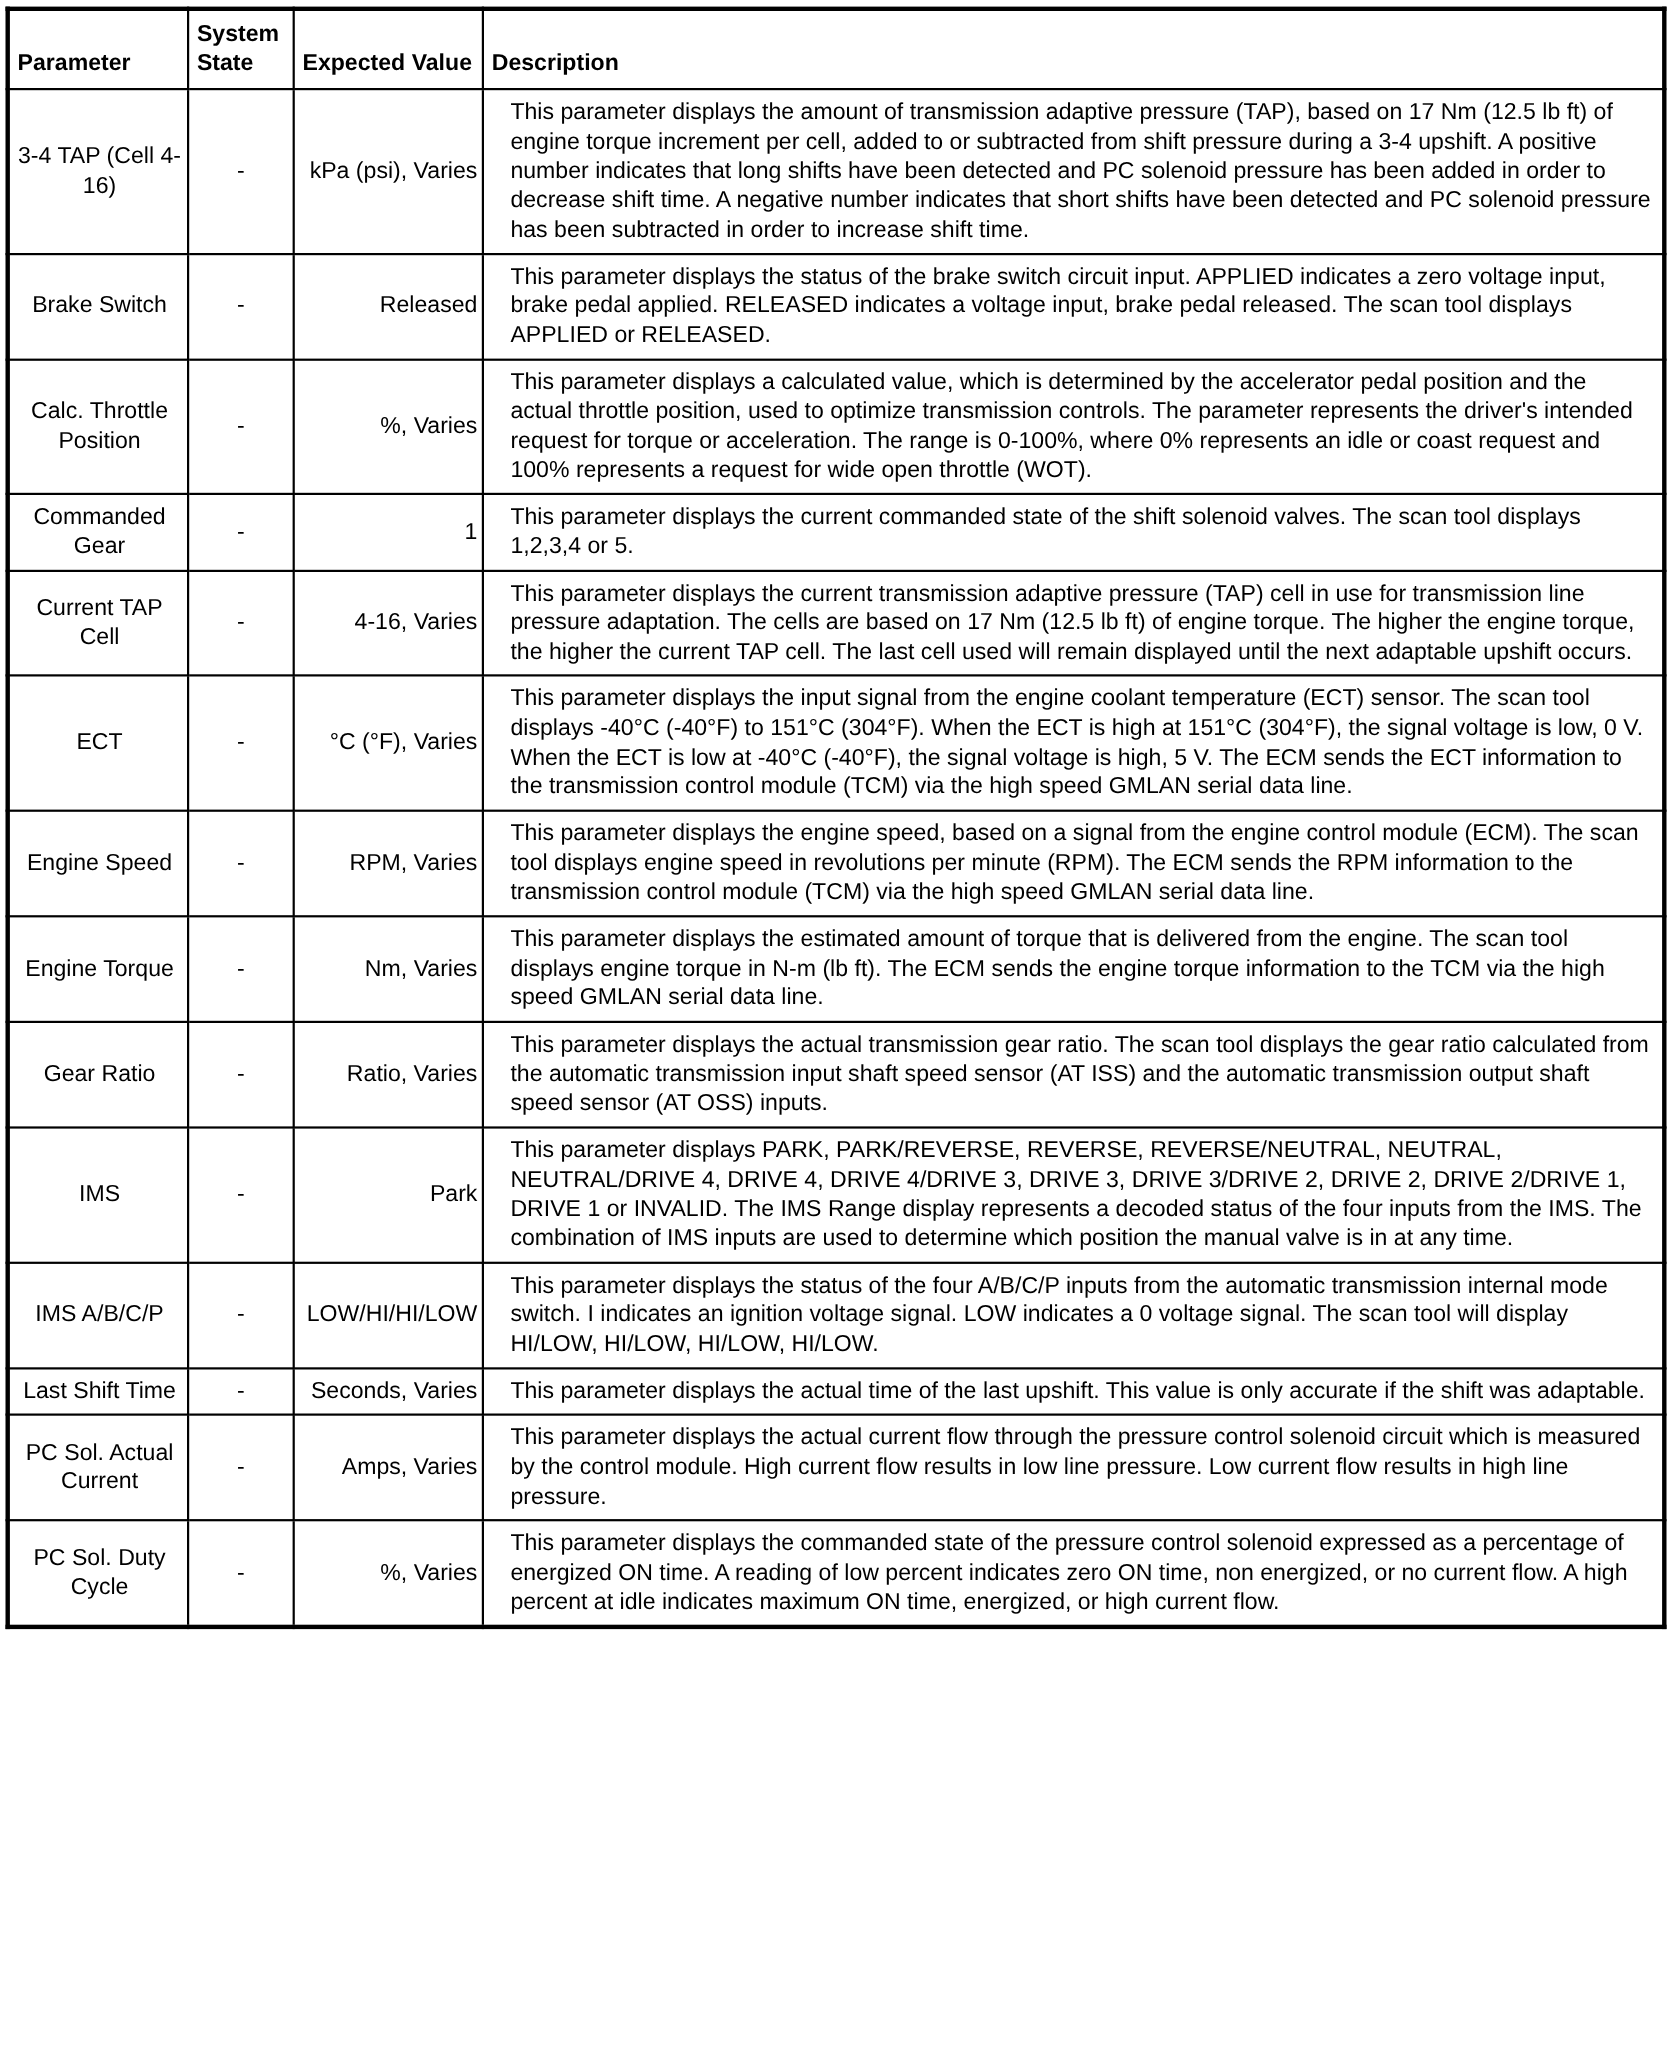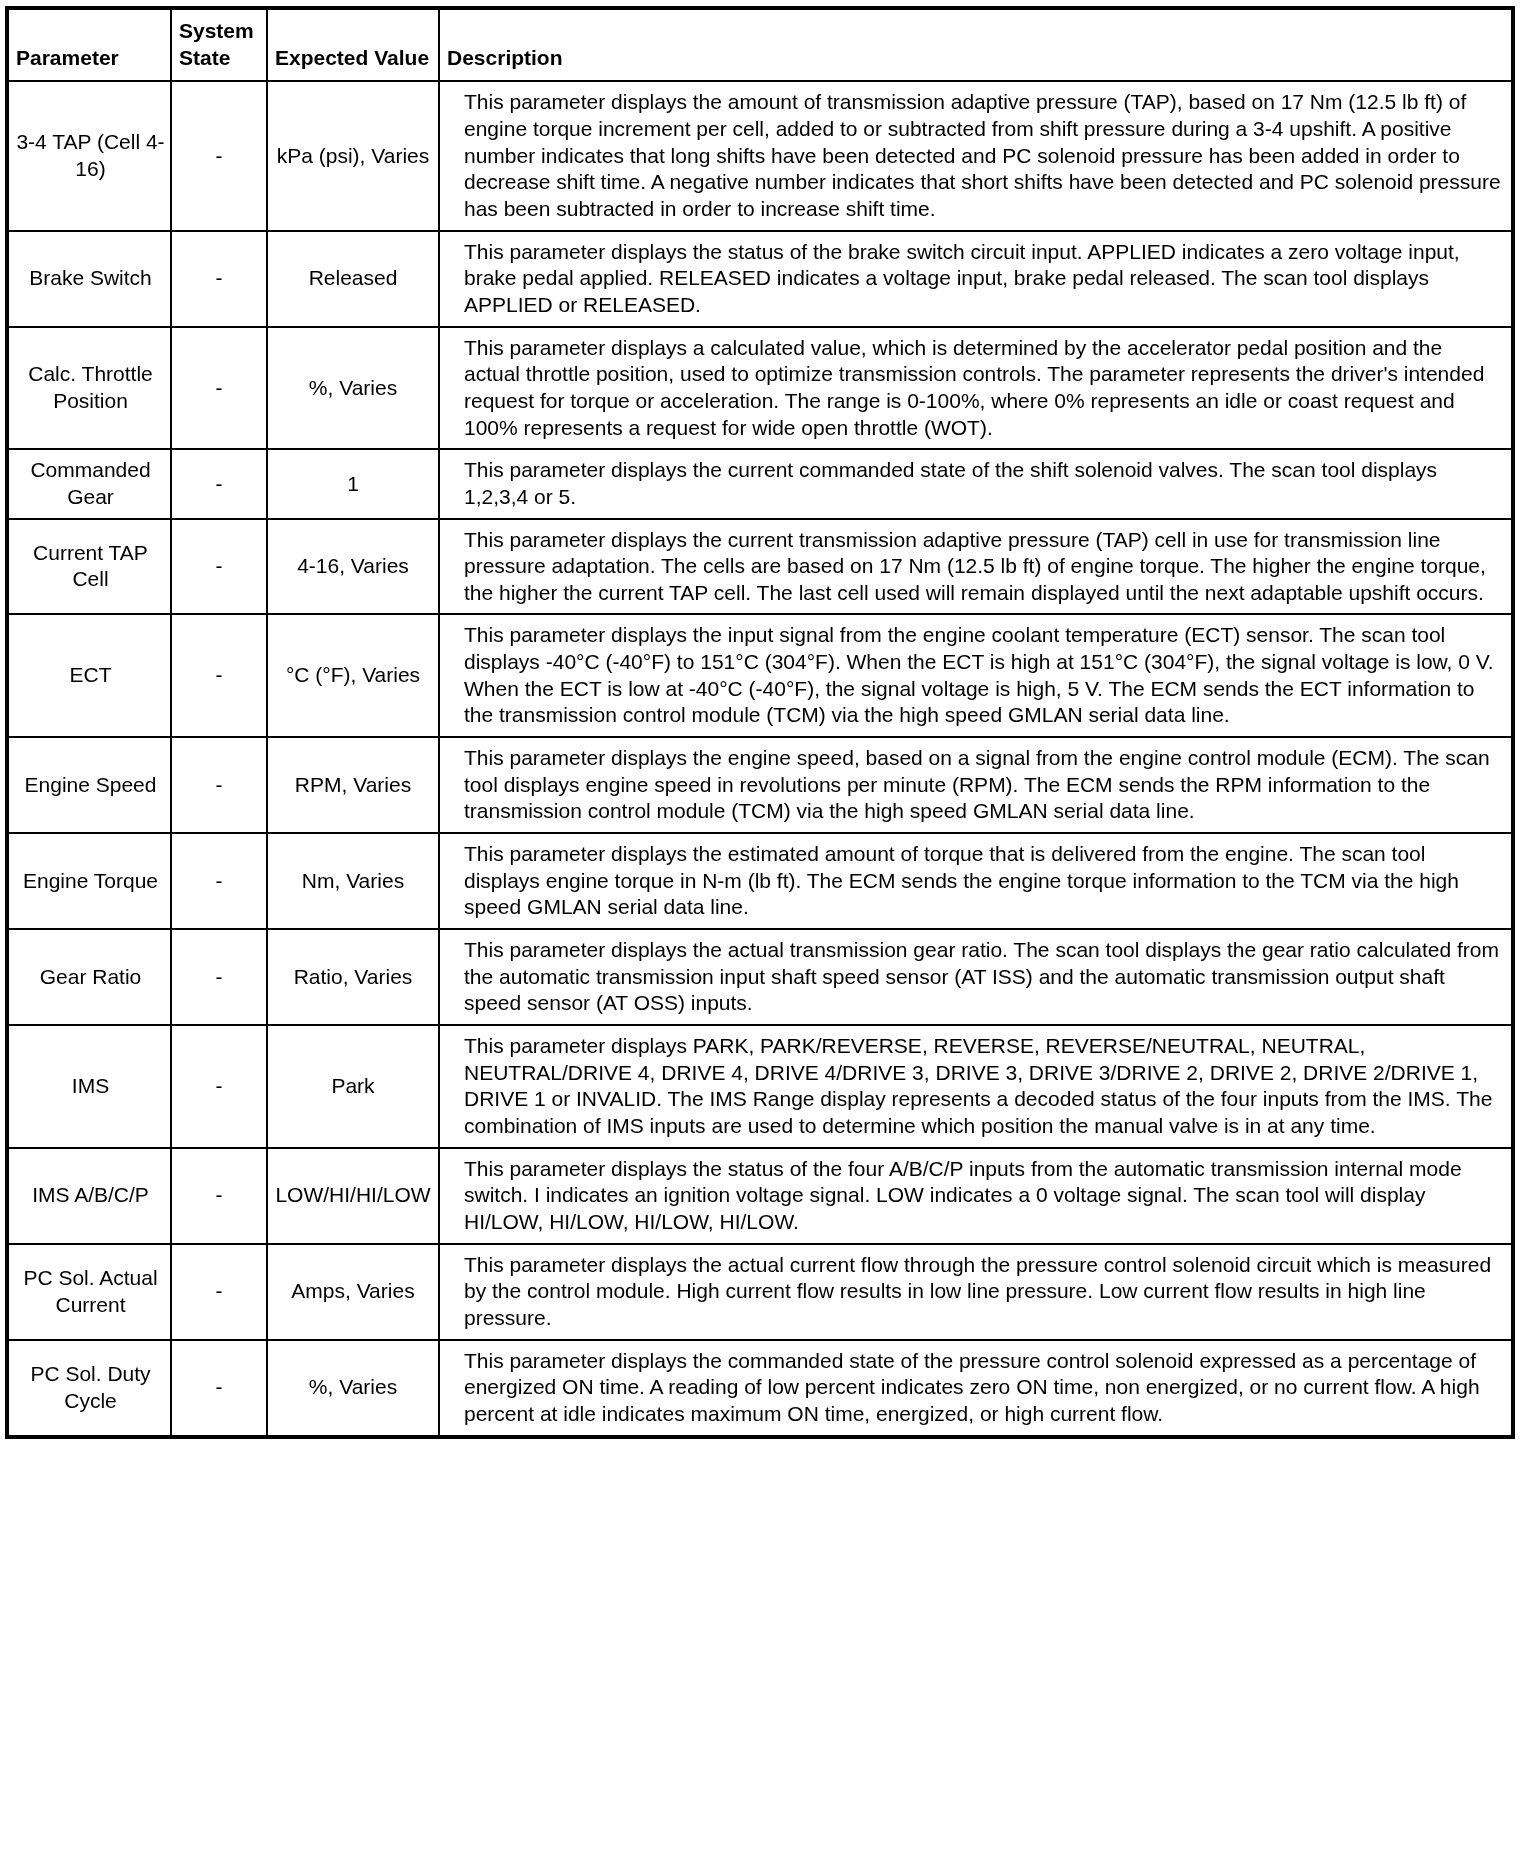--- a/index.html
+++ b/index.html
@@ -41,21 +41,21 @@
   }
   .cell-param {
     text-align: center;
     padding-left: 6px;
     padding-right: 4px;
   }
   .cell-state {
     text-align: center;
   }
   .cell-expected {
-    text-align: center;
+    text-align: right;
     padding-left: 4px;
     padding-right: 4px;
   }
   .cell-desc {
     text-align: left;
     padding-left: 24px;
     padding-right: 10px;
   }
 </style>
 </head>
@@ -149,20 +149,26 @@
     <td class="cell-desc">This parameter displays PARK, PARK/REVERSE, REVERSE, REVERSE/NEUTRAL, NEUTRAL, NEUTRAL/DRIVE 4, DRIVE 4, DRIVE 4/DRIVE 3, DRIVE 3, DRIVE 3/DRIVE 2, DRIVE 2, DRIVE 2/DRIVE 1, DRIVE 1 or INVALID. The IMS Range display represents a decoded status of the four inputs from the IMS. The combination of IMS inputs are used to determine which position the manual valve is in at any time.</td>
   </tr>
 
   <tr>
     <td class="cell-param">IMS A/B/C/P</td>
     <td class="cell-state">-</td>
     <td class="cell-expected">LOW/HI/HI/LOW</td>
     <td class="cell-desc">This parameter displays the status of the four A/B/C/P inputs from the automatic transmission internal mode switch. I indicates an ignition voltage signal. LOW indicates a 0 voltage signal. The scan tool will display HI/LOW, HI/LOW, HI/LOW, HI/LOW.</td>
   </tr>
 
+  <tr>
+    <td class="cell-param">Last Shift Time</td>
+    <td class="cell-state">-</td>
+    <td class="cell-expected">Seconds, Varies</td>
+    <td class="cell-desc">This parameter displays the actual time of the last upshift. This value is only accurate if the shift was adaptable.</td>
+  </tr>
 
   <tr>
     <td class="cell-param">PC Sol. Actual Current</td>
     <td class="cell-state">-</td>
     <td class="cell-expected">Amps, Varies</td>
     <td class="cell-desc">This parameter displays the actual current flow through the pressure control solenoid circuit which is measured by the control module. High current flow results in low line pressure. Low current flow results in high line pressure.</td>
   </tr>
 
   <tr>
     <td class="cell-param">PC Sol. Duty Cycle</td>

